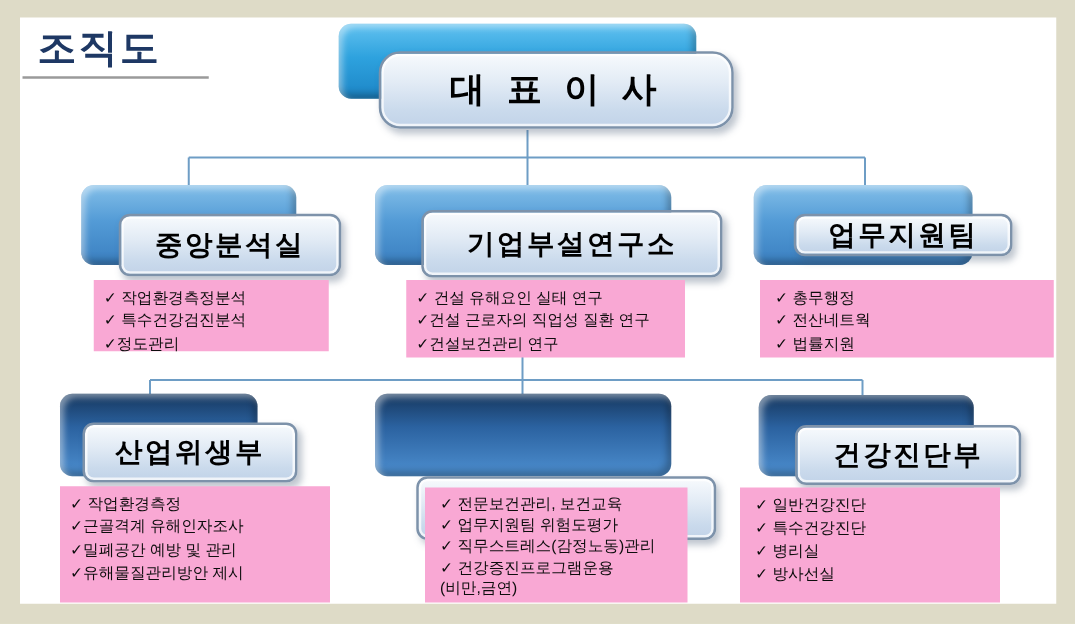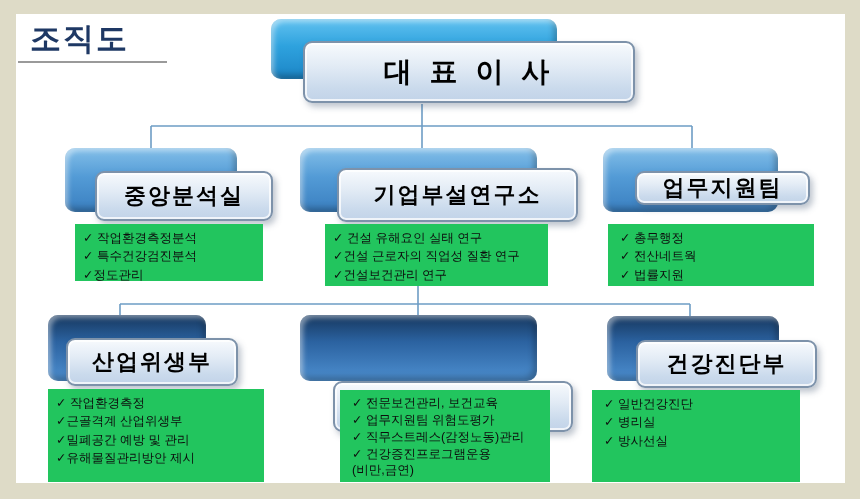--- a/index.html
+++ b/index.html
@@ -22,21 +22,21 @@
   .frontbox{
     position:absolute;display:flex;align-items:center;justify-content:center;
     background:linear-gradient(180deg,#f7fafd 0%,#e2ebf5 40%,#cadaec 78%,#c2d3e8 100%);
     border:2px solid #7d92aa;border-radius:9px;box-sizing:border-box;
     box-shadow:3px 4px 6px rgba(70,90,115,.35), inset 0 0 0 2px rgba(255,255,255,.75);
     color:#000;
   }
   .frontbox.ceo{font-size:28px;font-weight:700;letter-spacing:5px;}
   .frontbox.dept{font-size:22px;font-weight:600;letter-spacing:2px;}
   .panel{
-    position:absolute;background:#22c55e;color:#0d0d0d;box-sizing:border-box;
+    position:absolute;background:#f9a8d4;color:#0d0d0d;box-sizing:border-box;
     padding:4px 4px 4px 8px;font-size:12.5px;
   }
   .panel ul{margin:0;padding:0;list-style:none;}
   .panel li{margin:2px 0;line-height:1.3;white-space:pre-line;font-weight:500;}
   .panel.tight li{margin:1px 0;line-height:1.28;}
 </style>
 </head>
 <body>
 
 <div class="canvas">
@@ -44,21 +44,21 @@
 
   <div class="title">조직도</div>
   <div class="title-rule"></div>
 
   <svg class="connectors" viewBox="0 0 860 499" xmlns="http://www.w3.org/2000/svg">
     <path d="M422 104 V126 M151 126 H692 M151 126 V149 M422 126 V149 M692 126 V149" fill="none" stroke="#6e9dc5" stroke-width="1.6"></path>
     <path d="M418 285 V304 M120 304 H690 M120 304 V317 M418 304 V317 M690 304 V317" fill="none" stroke="#6e9dc5" stroke-width="1.6"></path>
   </svg>
 
   <div class="shadowbox sh-top" style="left:271px;top:19px;width:286px;height:60px;"></div>
-  <div class="frontbox ceo" style="left:303px;top:41px;width:332px;height:62px;">
+  <div class="frontbox ceo" style="left:303px;top:41px;width:284px;height:62px;border-radius:17px;">
     <span>대 표 이 사</span>
   </div>
 
   <div class="shadowbox sh-mid" style="left:65px;top:148px;width:172px;height:64px;"></div>
   <div class="frontbox dept" style="left:95px;top:171px;width:178px;height:50px;">
     <span>중앙분석실</span>
   </div>
   <div class="panel" style="left:75px;top:224px;width:188px;height:57px;">
     <ul>
       <li>✓ 작업환경측정분석</li>
@@ -76,36 +76,36 @@
       <li>✓ 건설 유해요인 실태 연구</li>
       <li>✓건설 근로자의 직업성 질환 연구</li>
       <li>✓건설보건관리 연구</li>
     </ul>
   </div>
 
   <div class="shadowbox sh-mid" style="left:603px;top:148px;width:175px;height:64px;"></div>
   <div class="frontbox dept" style="left:635px;top:171px;width:175px;height:34px;">
     <span>업무지원팀</span>
   </div>
-  <div class="panel" style="left:608px;top:224px;width:206px;height:62px;padding-left:12px;">
+  <div class="panel" style="left:608px;top:224px;width:235px;height:62px;padding-left:12px;">
     <ul>
       <li>✓ 총무행정</li>
       <li>✓ 전산네트웍</li>
       <li>✓ 법률지원</li>
     </ul>
   </div>
 
   <div class="shadowbox sh-dark" style="left:48px;top:315px;width:158px;height:66px;"></div>
   <div class="frontbox dept" style="left:66px;top:338px;width:172px;height:48px;">
     <span>산업위생부</span>
   </div>
   <div class="panel" style="left:48px;top:389px;width:216px;height:93px;">
     <ul>
       <li>✓ 작업환경측정</li>
-      <li>✓근골격계 산업위생부</li>
+      <li>✓근골격계 유해인자조사</li>
       <li>✓밀폐공간 예방 및 관리</li>
       <li>✓유해물질관리방안 제시</li>
     </ul>
   </div>
 
   <div class="shadowbox sh-dark" style="left:300px;top:315px;width:237px;height:66px;"></div>
   <div class="frontbox dept" style="left:333px;top:337px;width:240px;height:51px;margin-top:44px;">
     <span>전문보건관리부</span>
   </div>
   <div class="panel tight" style="left:340px;top:390px;width:210px;height:92px;padding-left:12px;">
@@ -118,17 +118,18 @@
     </ul>
   </div>
 
   <div class="shadowbox sh-dark" style="left:607px;top:316px;width:172px;height:65px;"></div>
   <div class="frontbox dept" style="left:636px;top:340px;width:181px;height:48px;">
     <span>건강진단부</span>
   </div>
   <div class="panel" style="left:592px;top:390px;width:208px;height:92px;padding-left:12px;">
     <ul>
       <li>✓ 일반건강진단</li>
+      <li>✓ 특수건강진단</li>
       <li>✓ 병리실</li>
       <li>✓ 방사선실</li>
     </ul>
   </div>
 </div>
 
 </body></html>

